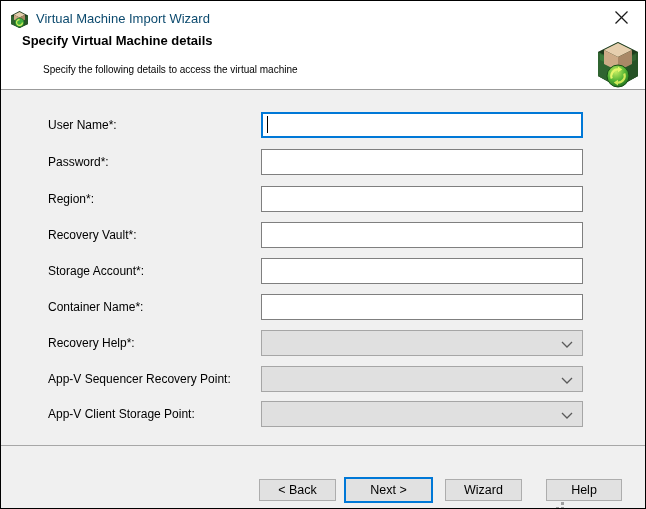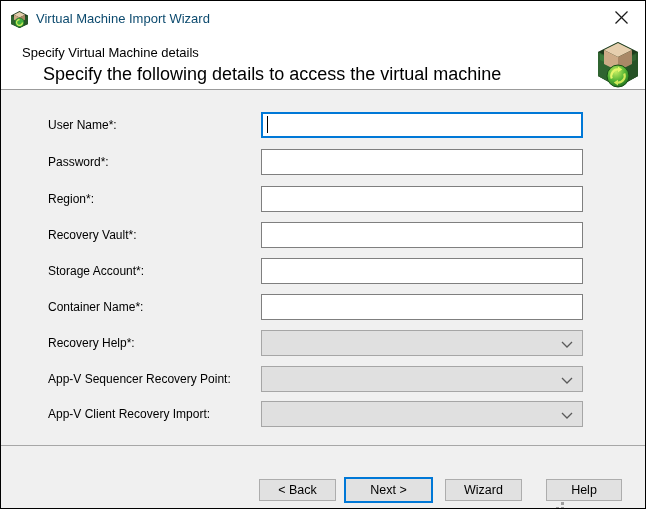--- a/index.html
+++ b/index.html
@@ -20,25 +20,25 @@
   .title-text {
     position:absolute; left:35px; top:10px; font-size:13px; color:#0c4a6e;
     white-space:nowrap;
   }
   .close-btn {
     position:absolute; right:2px; top:0; width:44px; height:32px;
     display:flex; align-items:center; justify-content:center;
     background:transparent; border:none; cursor:default;
   }
   .header-title {
-    position:absolute; left:21px; top:44px; font-size:13px; font-weight:normal;
+    position:absolute; left:21px; top:32px; font-size:13px; font-weight:bold;
     white-space:nowrap;
   }
   .header-subtitle {
-    position:absolute; left:42px; top:63px; font-size:18px; white-space:nowrap;
+    position:absolute; left:42px; top:63px; font-size:10px; white-space:nowrap;
   }
   .header-icon { position:absolute; left:597px; top:40px; width:40px; height:48px; }
 
   
   .content {
     position:absolute; left:0; top:90px; width:644px; height:355px;
     background:#f0f0f0; border-bottom:1px solid #a7a7a7;
   }
   .row { position:absolute; left:0; width:644px; height:26px; }
   .row .lbl {
@@ -179,21 +179,21 @@
       <span class="lbl">App-V Sequencer Recovery Point:</span>
       <div class="combo">
         <span class="combo-value"></span>
         <svg class="chev" width="12" height="7" viewBox="0 0 12 7">
           <polyline points="1,1 6,6 11,1" fill="none" stroke="#5a5a5a" stroke-width="1.3"></polyline>
         </svg>
       </div>
     </div>
 
     <div class="row r8">
-      <span class="lbl">App-V Client Recovery Import:</span>
+      <span class="lbl">App-V Client Storage Point:</span>
       <div class="combo">
         <span class="combo-value"></span>
         <svg class="chev" width="12" height="7" viewBox="0 0 12 7">
           <polyline points="1,1 6,6 11,1" fill="none" stroke="#5a5a5a" stroke-width="1.3"></polyline>
         </svg>
       </div>
     </div>
 
   </div>
 

